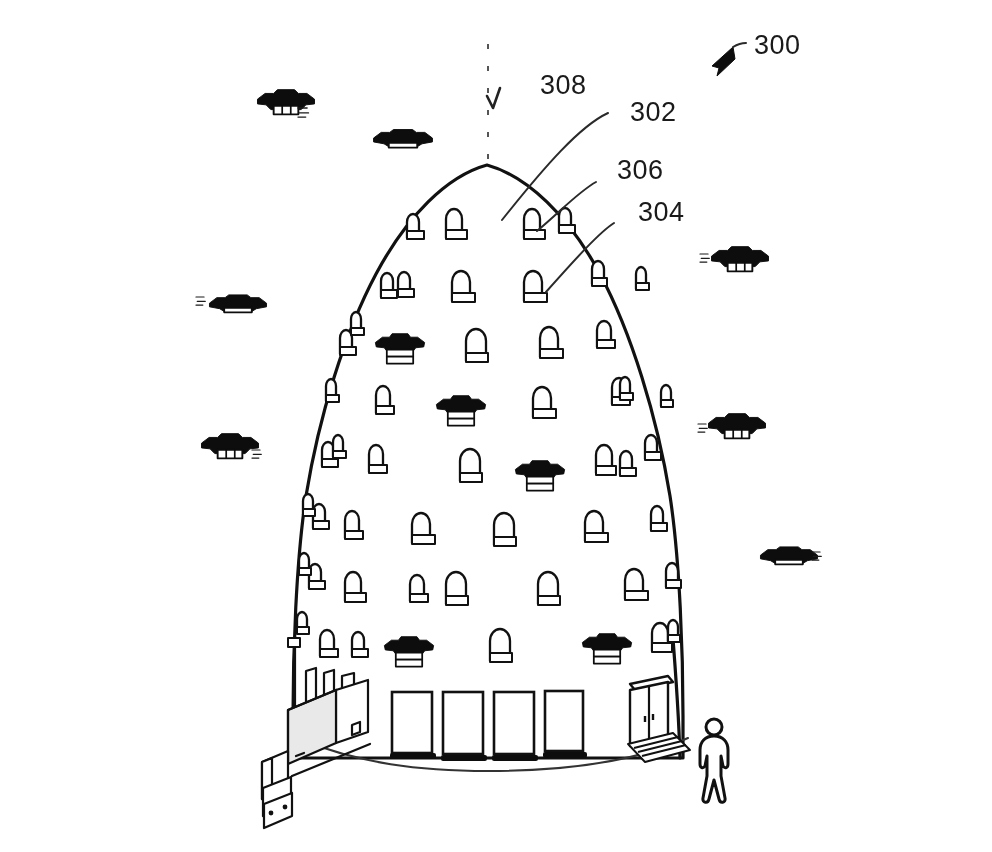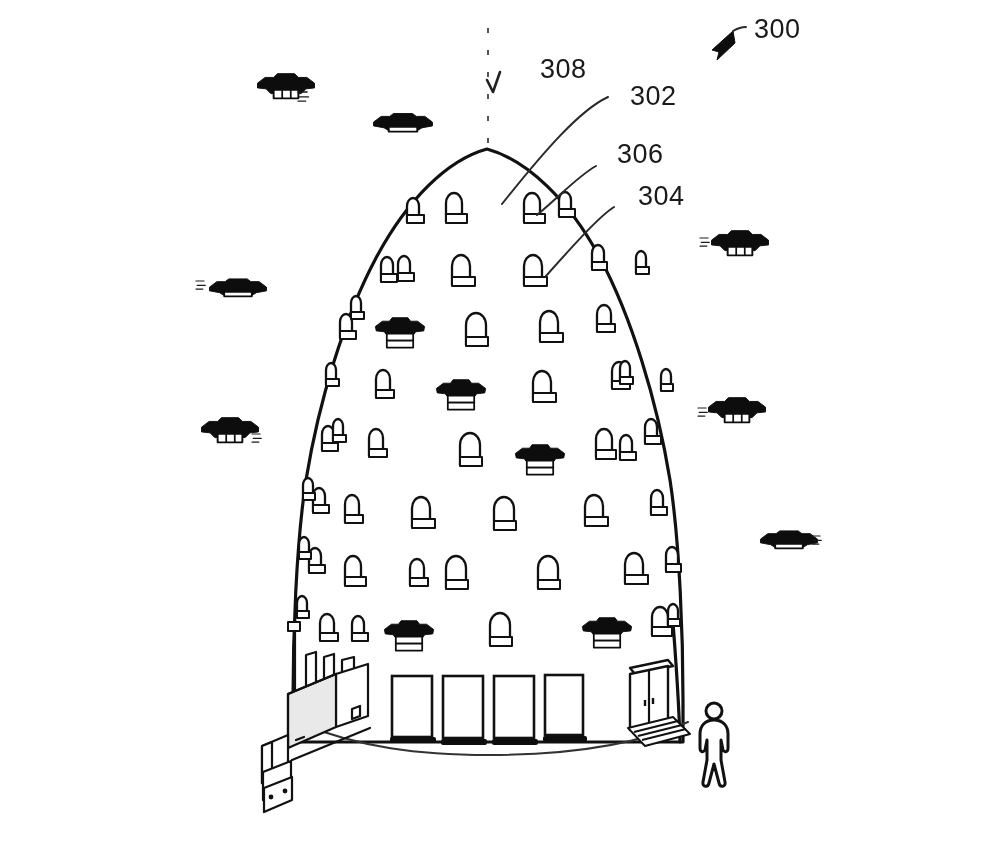--- a/index.html
+++ b/index.html
@@ -10,21 +10,21 @@
   }
   body {
     width: 992px;
     height: 852px;
     overflow: hidden;
     font-family: "Liberation Sans", sans-serif;
     position: relative;
   }
   #figure-root {
     position: absolute;
-    left: 0; top: 0;
+    left: 0; top: 16px;
     width: 992px;
     height: 744px;
   }
   svg#patent-figure {
     display: block;
     width: 992px;
     height: 852px;
     background: #ffffff;
   }
   .ref-num {

